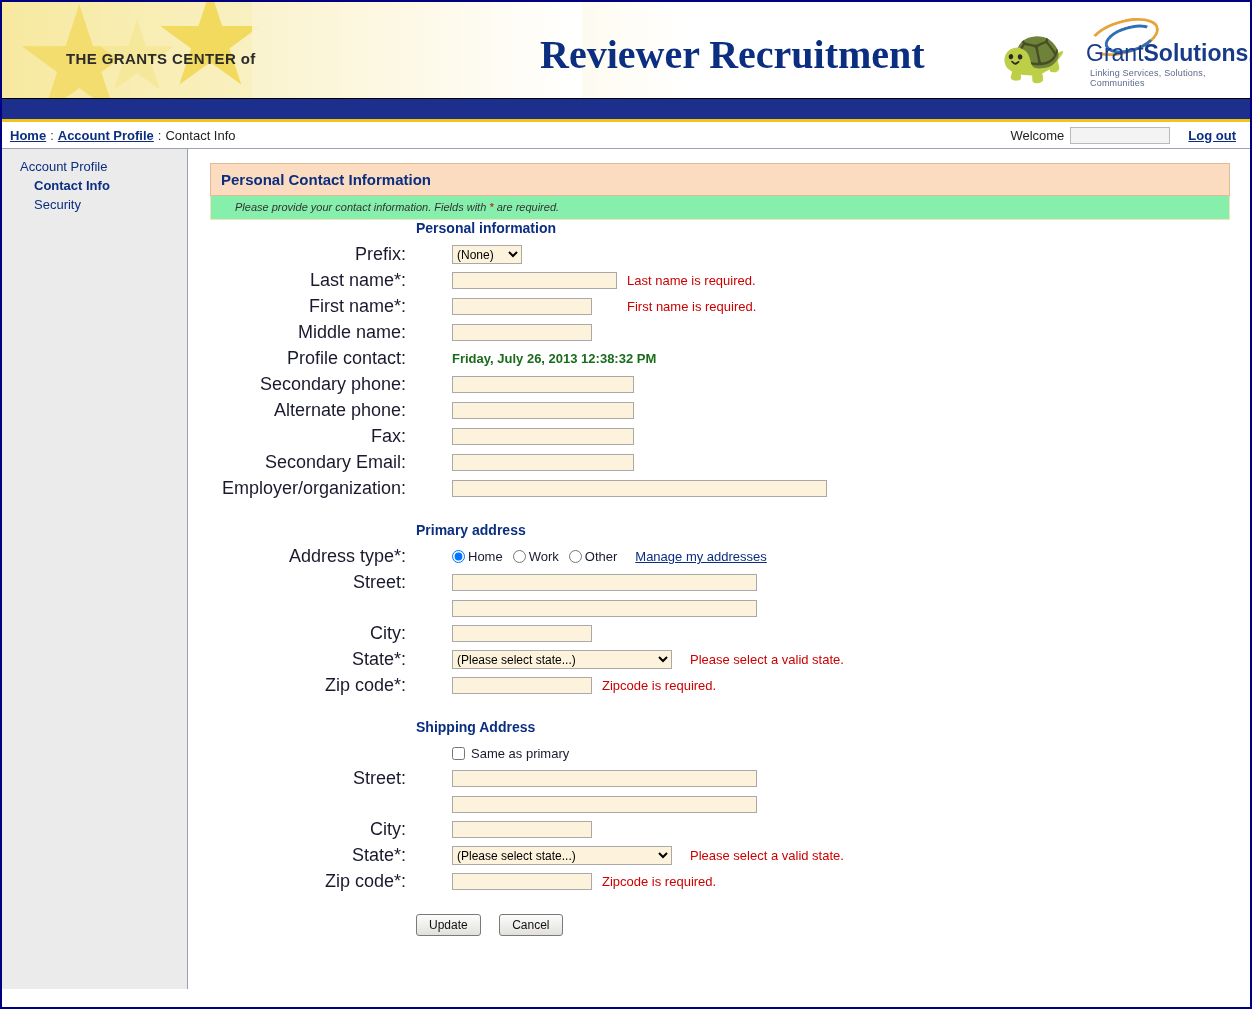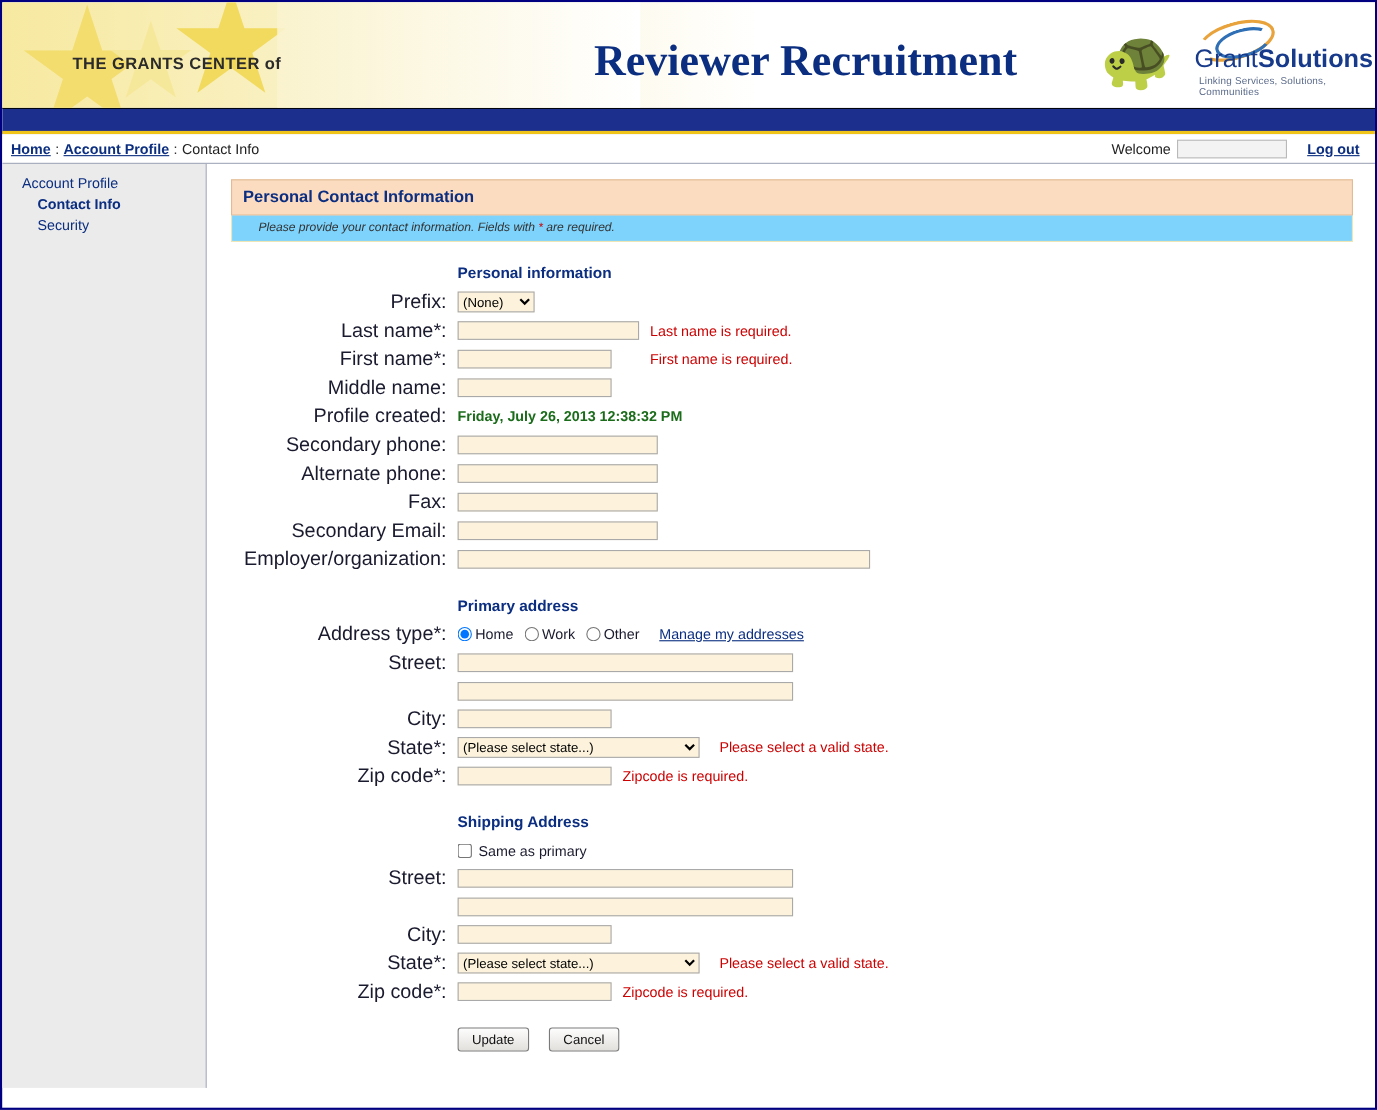--- a/index.html
+++ b/index.html
@@ -206,32 +206,32 @@
 
   .panel-title {
     background: #fbdcc0;
     border: 1px solid #e2bb95;
     color: #0b2e80;
     font-weight: bold;
     font-size: 15px;
     padding: 7px 10px;
   }
   .panel-note {
-    background: #7dd3fc;
+    background: #86efac;
     border: 1px solid #eee6b6;
     border-top: none;
     font-size: 11px;
     font-style: italic;
     color: #333;
     padding: 5px 10px 6px 24px;
   }
   .panel-note .req { color: #cc0000; }
 
   
-  .form-area { padding-top: 20px; }
+  .form-area { padding-top: 0; }
   .section-head {
     font-size: 14px;
     font-weight: bold;
     color: #0b2e80;
     margin-left: 206px;
     margin-bottom: 8px;
   }
   .frow {
     display: flex;
     align-items: center;
@@ -239,21 +239,21 @@
     min-height: 20px;
   }
   .flabel {
     width: 196px;
     text-align: right;
     padding-right: 10px;
     font-size: 18px;
     color: #1a1a2e;
     flex: 0 0 196px;
   }
-  .fval { display: flex; align-items: center; }
+  .fval { display: flex; align-items: center; margin-left: 36px; }
   input.tb {
     height: 17px;
     border: 1px solid #a9a9a9;
     background: #fdf3dc;
     font-family: "Liberation Sans", sans-serif;
     font-size: 12px;
     padding: 0 3px;
     box-sizing: border-box;
   }
   .w165 { width: 165px; }
@@ -383,21 +383,21 @@
         </div>
 
         <div class="frow">
           <div class="flabel">Middle name:</div>
           <div class="fval">
             <input class="tb" style="width: 140px;" type="text" value="">
           </div>
         </div>
 
         <div class="frow">
-          <div class="flabel">Profile created:</div>
+          <div class="flabel">Profile contact:</div>
           <div class="fval">
             <span class="infoval">Friday, July 26, 2013 12:38:32 PM</span>
           </div>
         </div>
 
 
 
         <div class="frow">
           <div class="flabel">Secondary phone:</div>
           <div class="fval">

